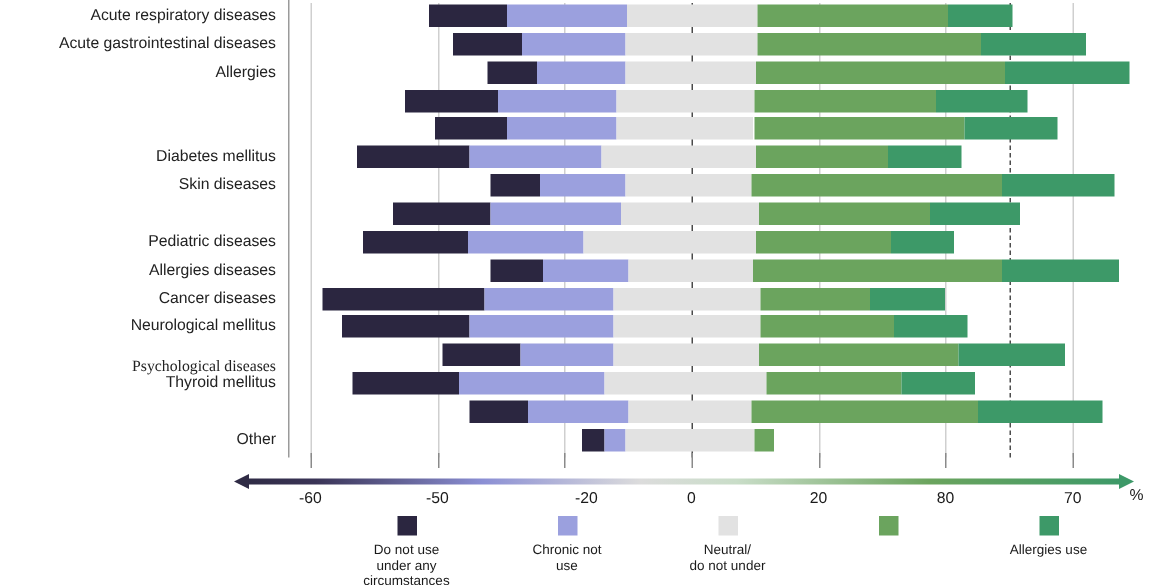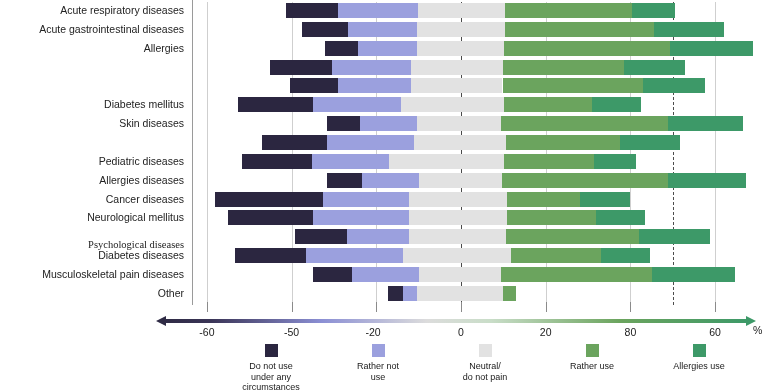--- a/index.html
+++ b/index.html
@@ -48,22 +48,21 @@
         <div class="row-label" style="top: 5px;">Acute respiratory diseases</div>
         <div class="row-label" style="top: 23.85px;">Acute gastrointestinal diseases</div>
         <div class="row-label" style="top: 42.7px;">Allergies</div>
         <div class="row-label" style="top: 99.25px;">Diabetes mellitus</div>
         <div class="row-label" style="top: 118.1px;">Skin diseases</div>
         <div class="row-label" style="top: 155.8px;">Pediatric diseases</div>
         <div class="row-label" style="top: 174.65px;">Allergies diseases</div>
         <div class="row-label" style="top: 193.5px;">Cancer diseases</div>
         <div class="row-label" style="top: 212.35px;">Neurological mellitus</div>
         <div class="row-label" style="top: 239px; font-family: Liberation Serif, serif;">Psychological diseases</div>
-        <div class="row-label" style="top: 250.05px;">Diabetes diseases</div>
-        <div class="row-label" style="top: 268.9px;">Musculoskeletal pain diseases</div>
+        <div class="row-label" style="top: 250.05px;">Thyroid mellitus</div>
         <div class="row-label" style="top: 287.75px;">Other</div>
       </div>
     <div class="axis-spine"></div>
 
     <div class="bars" id="grid-lines">
         <div class="grid-line" style="left: 206.9px;"></div>
         <div class="grid-line" style="left: 291.6px;"></div>
         <div class="grid-line" style="left: 376.3px;"></div>
         <div class="grid-line zero" style="left: 461px;"></div>
         <div class="grid-line" style="left: 545.7px;"></div>
@@ -186,59 +185,58 @@
       </div>
 
   </div>
 
   <div id="ticks">
       <div class="tick" style="left: 206.9px;"></div>
       <div class="tick-label" style="left: 206.9px;">-60</div>
       <div class="tick" style="left: 291.6px;"></div>
       <div class="tick-label" style="left: 291.6px;">-50</div>
       <div class="tick" style="left: 376.3px;"></div>
-      <div class="tick-label" style="left: 373px;">-20</div>
+      <div class="tick-label" style="left: 391px;">-20</div>
       <div class="tick" style="left: 461px;"></div>
       <div class="tick-label" style="left: 461px;">0</div>
       <div class="tick" style="left: 545.7px;"></div>
       <div class="tick-label" style="left: 545.7px;">20</div>
       <div class="tick" style="left: 630.4px;"></div>
       <div class="tick-label" style="left: 630.4px;">80</div>
       <div class="tick" style="left: 715.1px;"></div>
-      <div class="tick-label" style="left: 715.1px;">60</div>
+      <div class="tick-label" style="left: 715.1px;">70</div>
     </div>
 
   <div class="axis-arrow">
     <span class="head-l"></span>
     <span class="shaft"></span>
     <span class="head-r"></span>
   </div>
 
   <div class="pct-label">%</div>
 
   <div class="legend" id="legend">
       <div class="legend-item" style="left: 211px;">
         <span class="legend-swatch" style="background: rgb(43, 38, 64);"></span>
         <span class="legend-text">Do not use
 under any
 circumstances</span>
       </div>
       <div class="legend-item" style="left: 318px;">
         <span class="legend-swatch" style="background: rgb(155, 160, 222);"></span>
-        <span class="legend-text">Rather not
+        <span class="legend-text">Chronic not
 use</span>
       </div>
       <div class="legend-item" style="left: 425px;">
         <span class="legend-swatch" style="background: rgb(226, 226, 226);"></span>
         <span class="legend-text">Neutral/
-do not pain</span>
+do not under</span>
       </div>
       <div class="legend-item" style="left: 532px;">
         <span class="legend-swatch" style="background: rgb(107, 164, 94);"></span>
-        <span class="legend-text">Rather use</span>
       </div>
       <div class="legend-item" style="left: 639px;">
         <span class="legend-swatch" style="background: rgb(61, 153, 104);"></span>
         <span class="legend-text">Allergies use</span>
       </div>
     </div>
 
 </div>
 
 </body></html>

